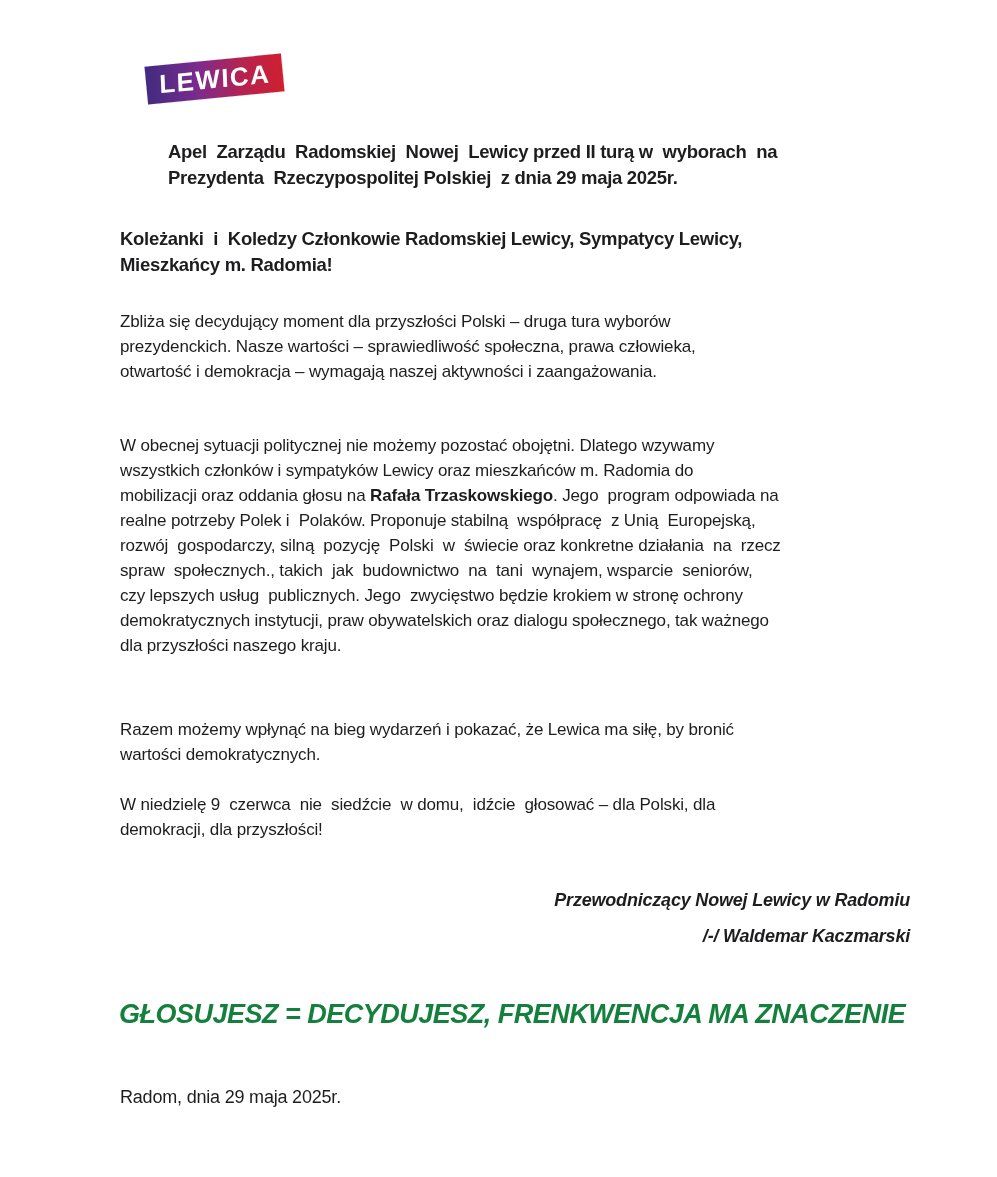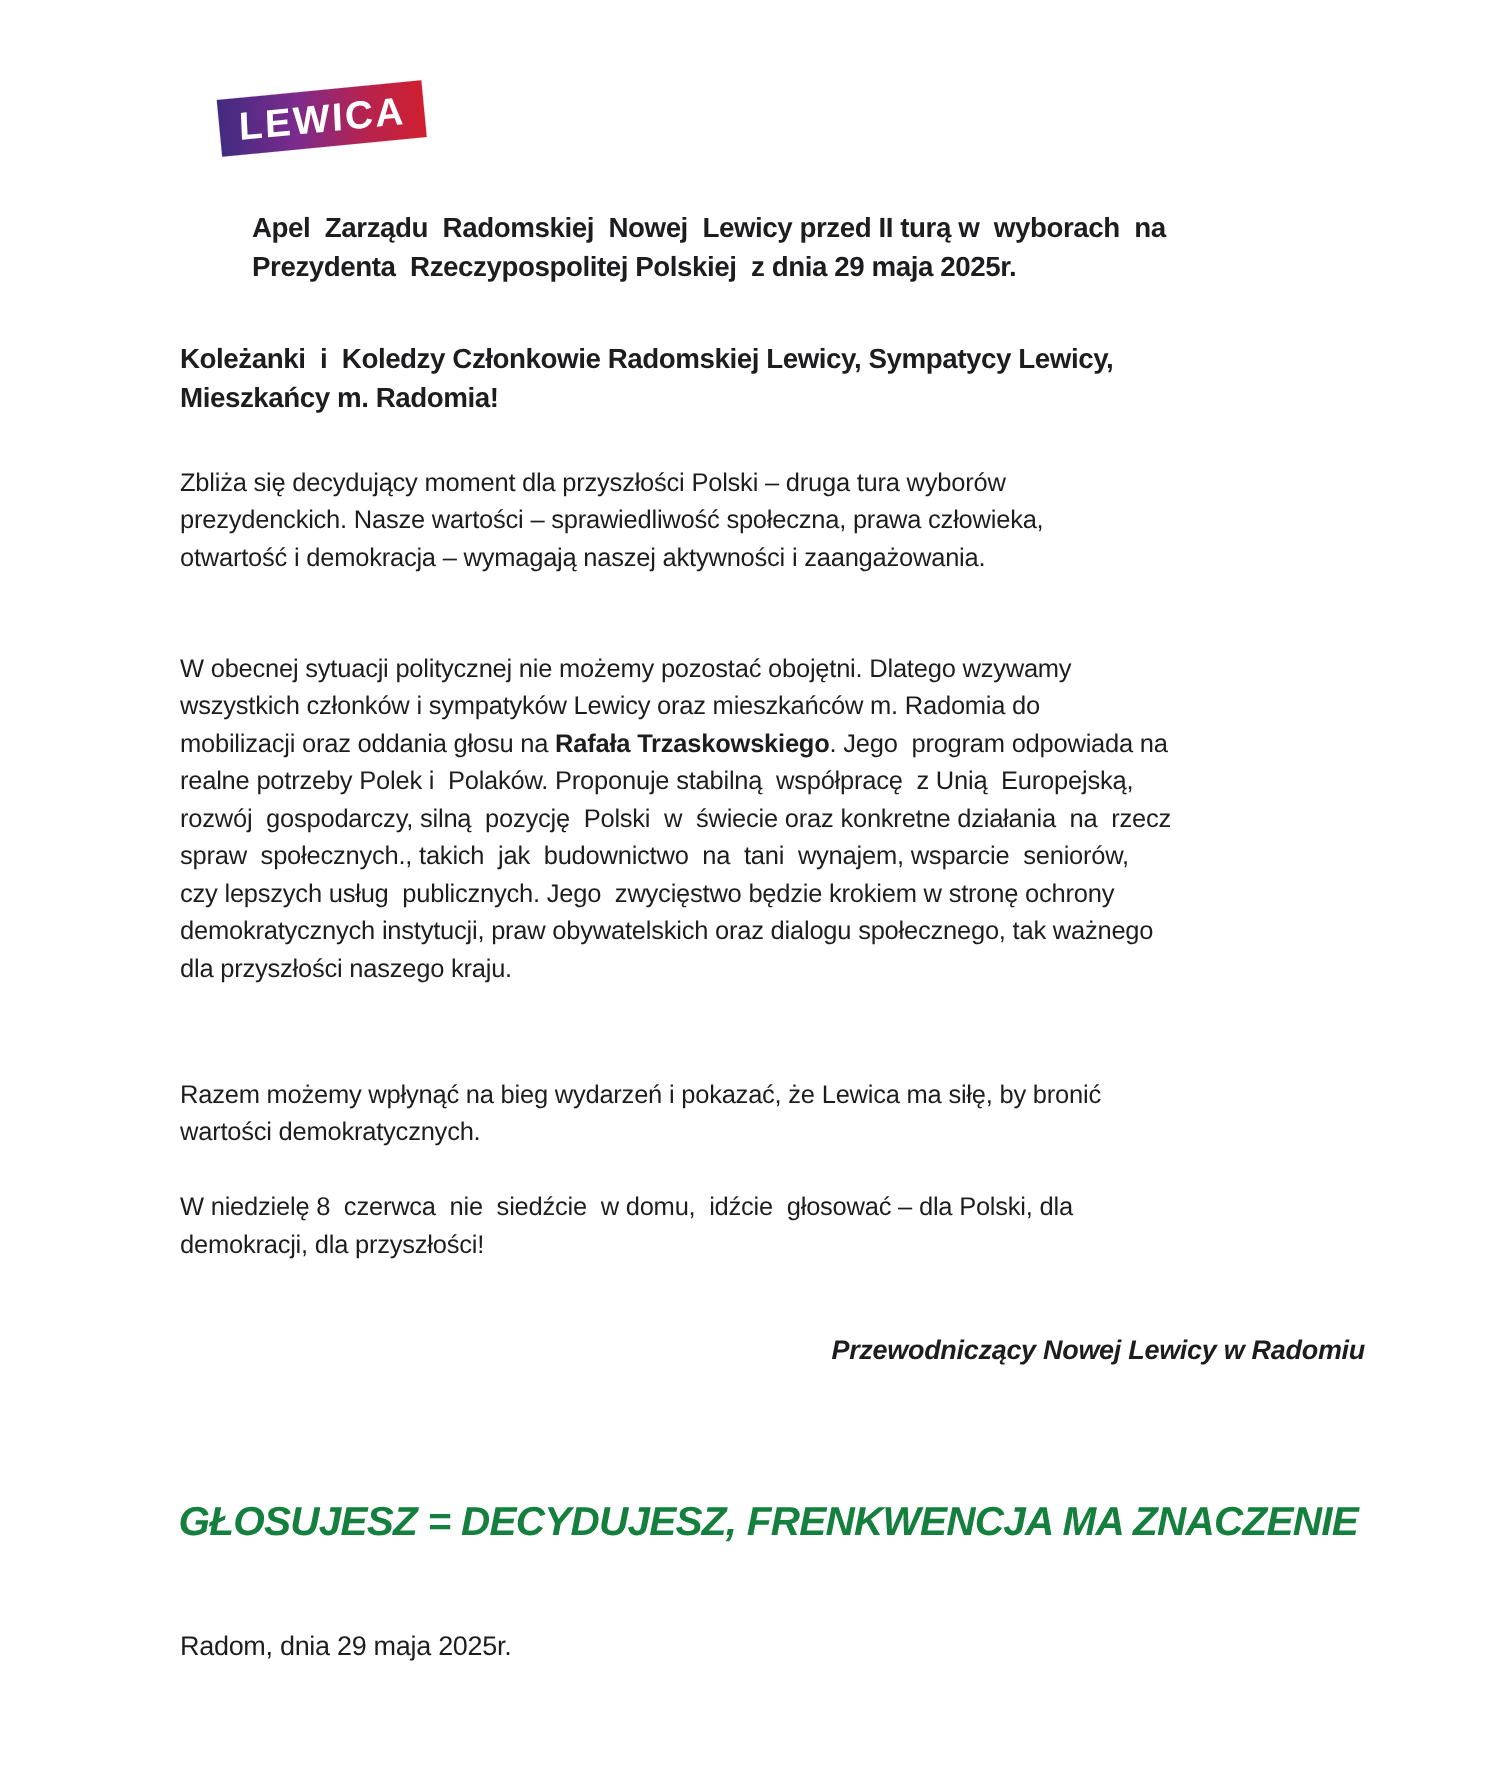--- a/index.html
+++ b/index.html
@@ -106,24 +106,25 @@
 rozwój  gospodarczy, silną  pozycję  Polski  w  świecie oraz konkretne działania  na  rzecz
 spraw  społecznych., takich  jak  budownictwo  na  tani  wynajem, wsparcie  seniorów,
 czy lepszych usług  publicznych. Jego  zwycięstwo będzie krokiem w stronę ochrony
 demokratycznych instytucji, praw obywatelskich oraz dialogu społecznego, tak ważnego
 dla przyszłości naszego kraju.</span></p>
 
 
   <p class="block bodytext" style="top:717px;">Razem możemy wpłynąć na bieg wydarzeń i pokazać, że Lewica ma siłę, by bronić
 wartości demokratycznych.</p>
 
-  <p class="block bodytext" style="top:792px;">W niedzielę 8  czerwca  nie  siedźcie  w domu,  idźcie  głosować – dla Polski, dla
+  <p class="block bodytext" style="top:792px;">W niedzielę 9  czerwca  nie  siedźcie  w domu,  idźcie  głosować – dla Polski, dla
 demokracji, dla przyszłości!</p>
 
   <div class="signature">
     <p class="sig-title">Przewodniczący Nowej Lewicy w Radomiu</p>
+    <p class="sig-name">/-/ Waldemar Kaczmarski</p>
   </div>
 
   <p class="slogan" style="color: #15803d;">GŁOSUJESZ = DECYDUJESZ, FRENKWENCJA MA ZNACZENIE</p>
 
   <p class="dateline">Radom, dnia 29 maja 2025r.</p>
 
 </div>
 
 </body></html>

